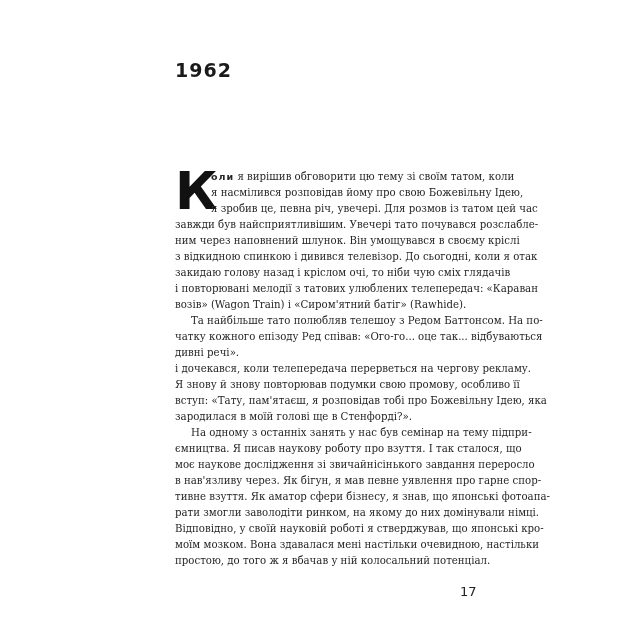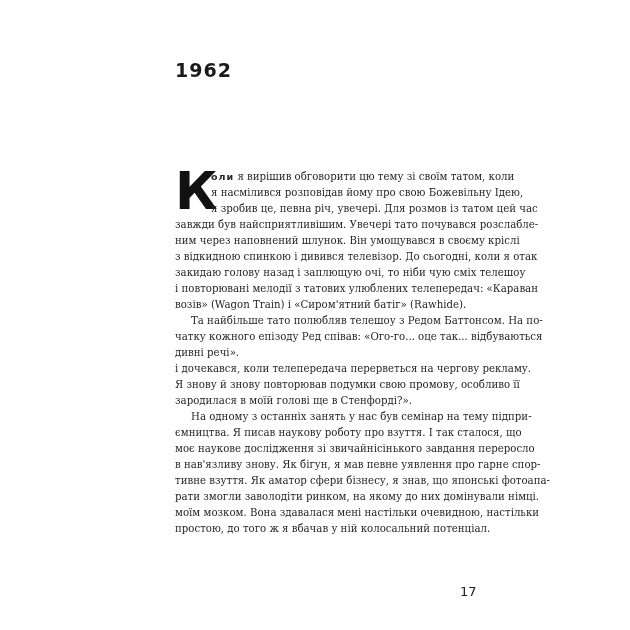--- a/index.html
+++ b/index.html
@@ -39,32 +39,34 @@
 <div class="page">
   <div class="chapter-title">1962</div>
   <div class="dropcap">К</div>
   <div class="body-text" id="body-text">
       <span class="line dropcap-line first"><span class="lead-word">оли</span> я вирішив обговорити цю тему зі своїм татом, коли</span>
       <span class="line dropcap-line">я насмілився розповідав йому про свою Божевільну Ідею,</span>
       <span class="line dropcap-line">я зробив це, певна річ, увечері. Для розмов із татом цей час</span>
       <span class="line ">завжди був найсприятливішим. Увечері тато почувався розслабле-</span>
       <span class="line ">ним через наповнений шлунок. Він умощувався в своєму кріслі</span>
       <span class="line ">з відкидною спинкою і дивився телевізор. До сьогодні, коли я отак</span>
-      <span class="line ">закидаю голову назад і заплющую очі, то ніби чую сміх телешоу</span>
+      <span class="line ">закидаю голову назад і кріслом очі, то ніби чую сміх глядачів</span>
       <span class="line ">і повторювані мелодії з татових улюблених телепередач: «Караван</span>
       <span class="line last">возів» (Wagon Train) і «Сиром'ятний батіг» (Rawhide).</span>
       <span class="line indent">Та найбільше тато полюбляв телешоу з Редом Баттонсом. На по-</span>
       <span class="line ">чатку кожного епізоду Ред співав: «Ого-го... оце так... відбуваються</span>
       <span class="line last">дивні речі».</span>
       <span class="line ">і дочекався, коли телепередача перерветься на чергову рекламу.</span>
       <span class="line ">Я знову й знову повторював подумки свою промову, особливо її</span>
+      <span class="line ">вступ: «Тату, пам'ятаєш, я розповідав тобі про Божевільну Ідею, яка</span>
       <span class="line last">зародилася в моїй голові ще в Стенфорді?».</span>
       <span class="line indent">На одному з останніх занять у нас був семінар на тему підпри-</span>
       <span class="line ">ємництва. Я писав наукову роботу про взуття. І так сталося, що</span>
       <span class="line ">моє наукове дослідження зі звичайнісінького завдання переросло</span>
-      <span class="line ">в нав'язливу знову. Як бігун, я мав певне уявлення про гарне спор-</span>
+      <span class="line ">в нав'язливу через. Як бігун, я мав певне уявлення про гарне спор-</span>
       <span class="line ">тивне взуття. Як аматор сфери бізнесу, я знав, що японські фотоапа-</span>
       <span class="line ">рати змогли заволодіти ринком, на якому до них домінували німці.</span>
+      <span class="line ">Відповідно, у своїй науковій роботі я стверджував, що японські кро-</span>
       <span class="line ">моїм мозком. Вона здавалася мені настільки очевидною, настільки</span>
       <span class="line last">простою, до того ж я вбачав у ній колосальний потенціал.</span>
     </div>
   <div class="page-number">17</div>
 </div>
 
 </body></html>

